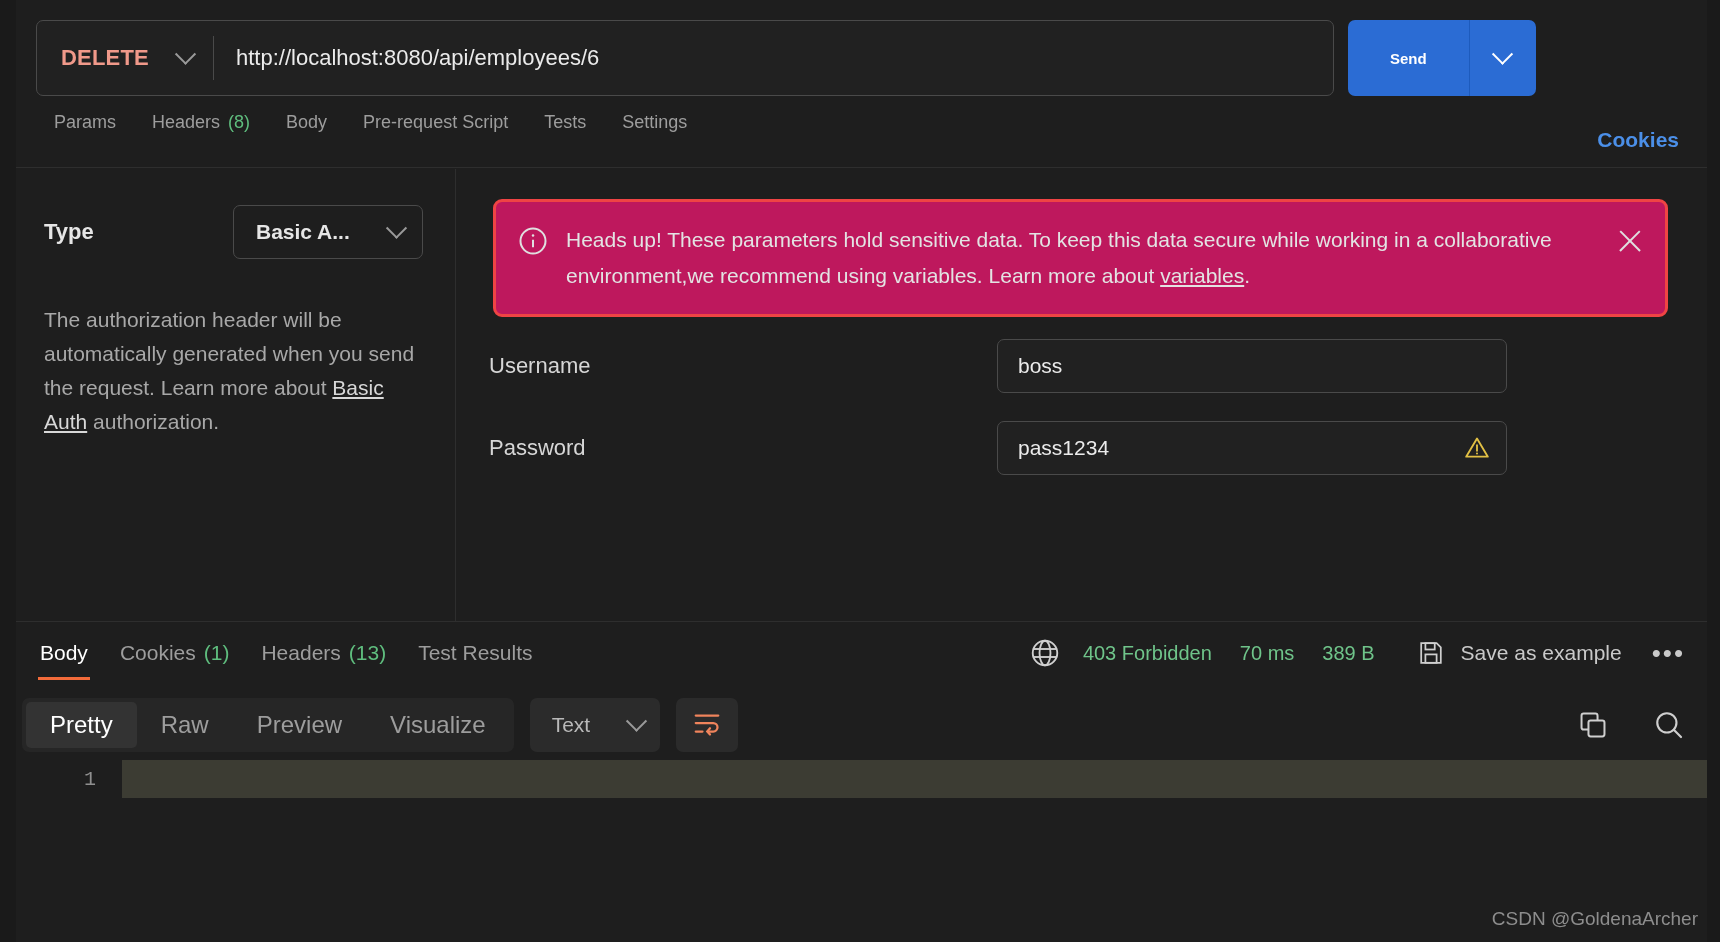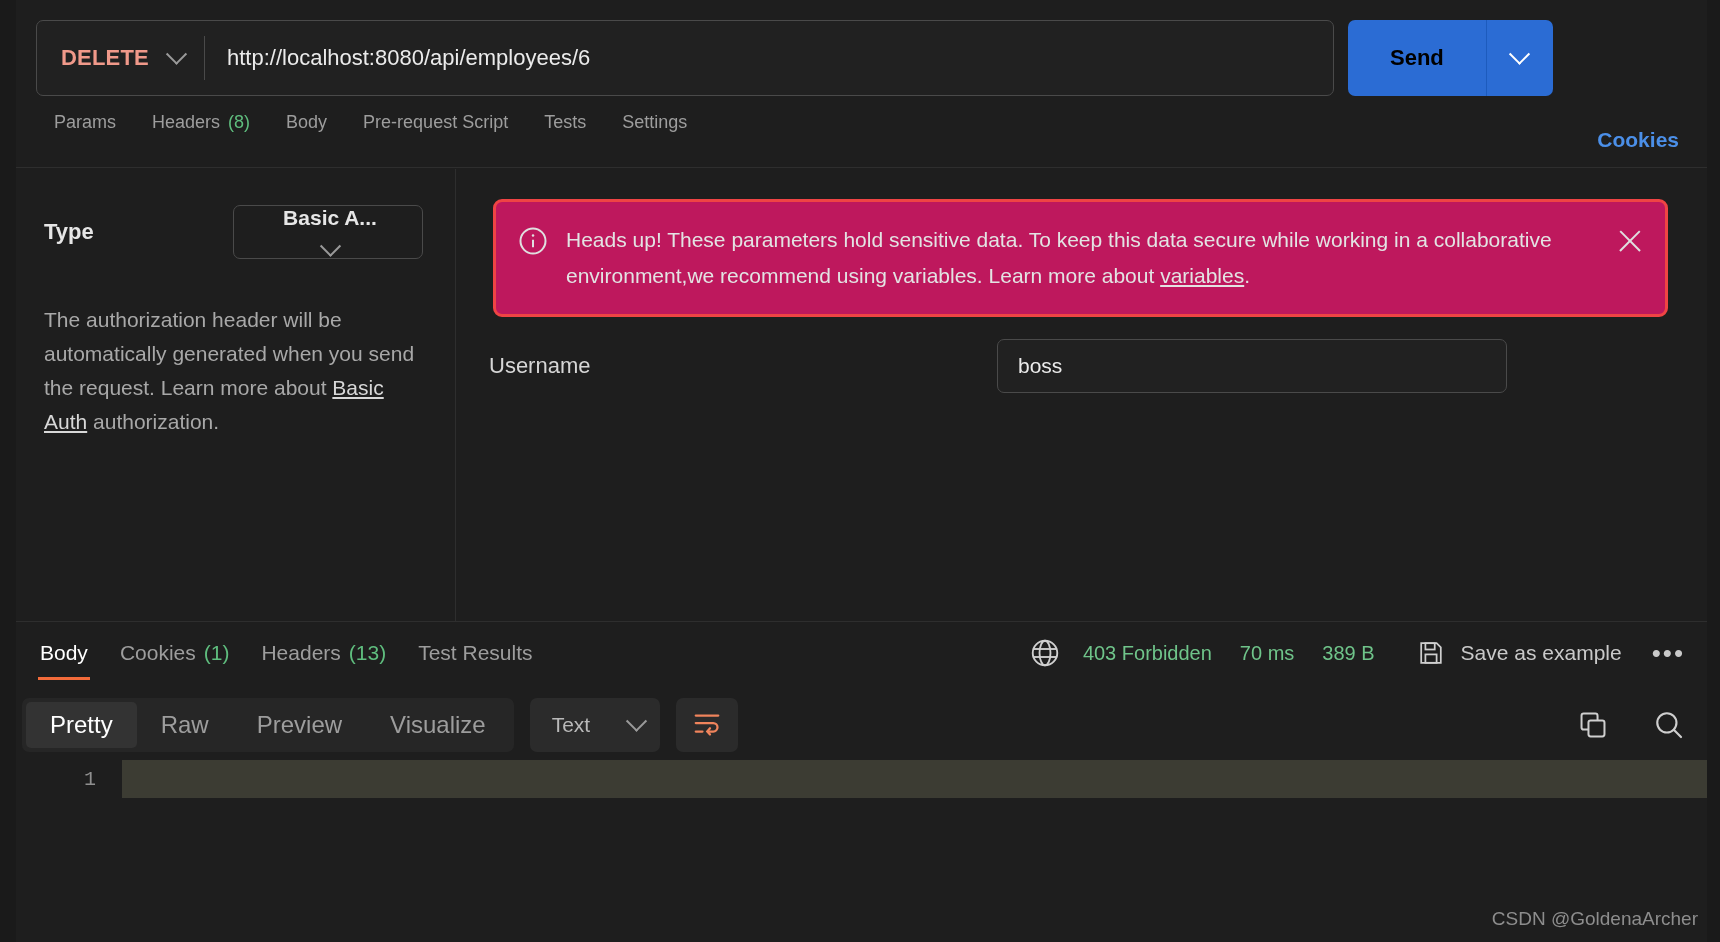--- a/index.html
+++ b/index.html
@@ -28,21 +28,21 @@
     display: flex; align-items: stretch; gap: 0;
   }
   .url-field {
     flex: 0 0 1298px;
     border: 1px solid #4a4a4a;
     border-radius: 7px;
     background: #212121;
     display: flex; align-items: center;
   }
   .method-select {
-    display: flex; align-items: center; gap: 6px;
+    display: flex; align-items: center; gap: 15px;
     padding: 0 20px 0 24px; height: 100%;
     cursor: pointer;
   }
   .method-label {
     color: #f0998a; font-weight: 700; font-size: 22px; letter-spacing: .2px;
   }
   .chev {
     display: inline-block; width: 15px; height: 15px;
     border-right: 2px solid #9a9a9a; border-bottom: 2px solid #9a9a9a;
     transform: rotate(45deg) translate(-3px,-3px);
@@ -53,22 +53,22 @@
     flex: 1; background: transparent; border: 0; outline: none;
     color: #ebebeb; font-size: 22px;
     font-family: "Liberation Sans", sans-serif;
     padding: 0 22px;
   }
   .send-wrap {
     margin-left: 14px; display: flex; align-items: stretch;
     border-radius: 7px; overflow: hidden;
   }
   .send-btn {
-    background: #2b6cd4; color: #000000; border: 0;
-    font-size: 22px; font-weight: 700; padding: 0 42px;
+    background: #2b6cd4; color: #ffffff; border: 0;
+    font-size: 15px; font-weight: 700; padding: 0 42px;
     font-family: "Liberation Sans", sans-serif;
     cursor: pointer;
   }
   .send-sep { width: 1px; background: #1d5bbd; }
   .send-caret {
     background: #2b6cd4; width: 66px; border: 0;
     display: flex; align-items: center; justify-content: center;
     cursor: pointer;
   }
   .send-caret .chev { border-color: #fff; }
@@ -107,21 +107,21 @@
     width: 440px; height: 452px;
     border-right: 1px solid #2e2e2e;
     padding: 36px 32px 0 28px;
   }
   .type-row { display: flex; align-items: center; }
   .type-label { color: #e6e6e6; font-size: 22px; font-weight: 700; }
   .type-dd {
     margin-left: auto; width: 190px; height: 54px;
     border: 1px solid #4a4a4a; border-radius: 7px;
     display: flex; align-items: center; justify-content: space-between;
-    padding: 0 18px 0 22px; cursor: pointer; flex-direction: column;
+    padding: 0 18px 0 22px; cursor: pointer;
   }
   .type-dd-val { color: #e6e6e6; font-size: 21px; font-weight: 600; }
   .auth-desc {
     margin-top: 44px; color: #a8a8a8; font-size: 21px; line-height: 1.62;
   }
   .auth-desc a { color: #d8d8d8; text-decoration: underline; cursor: pointer; }
 
   .auth-right {
     position: absolute; left: 457px; top: 169px;
     width: 1250px; height: 452px;
@@ -336,20 +336,33 @@
       <span>Heads up! These parameters hold sensitive data. To keep this data secure while working in a collaborative environment,we recommend using variables. Learn more about </span><a>variables</a><span>.</span>
     </div>
     <div class="banner-close"></div>
   </div>
 
   <div class="fields">
     <div class="field-row">
       <span class="field-label">Username</span>
       <div class="field-box">
         <input value="boss" placeholder="Username" style="">
+      </div>
+    </div>
+    <div class="field-row">
+      <span class="field-label">Password</span>
+      <div class="field-box">
+        <input value="pass1234" placeholder="Password" style="">
+        <span class="warn-icon">
+          <svg viewBox="0 0 24 24" width="26" height="26" fill="none" stroke="#e2c044" stroke-width="1.7" stroke-linejoin="round">
+            <path d="M12 3.2 L22 20 L2 20 Z"></path>
+            <line x1="12" y1="9.5" x2="12" y2="14.5" stroke-linecap="round"></line>
+            <circle cx="12" cy="17" r=".9" fill="#e2c044" stroke="none"></circle>
+          </svg>
+        </span>
       </div>
     </div>
   </div>
 </div>
 
 <div class="resp-sep"></div>
 
 <div class="resp-tabs">
   <div class="restab active">
     <span>Body</span>

